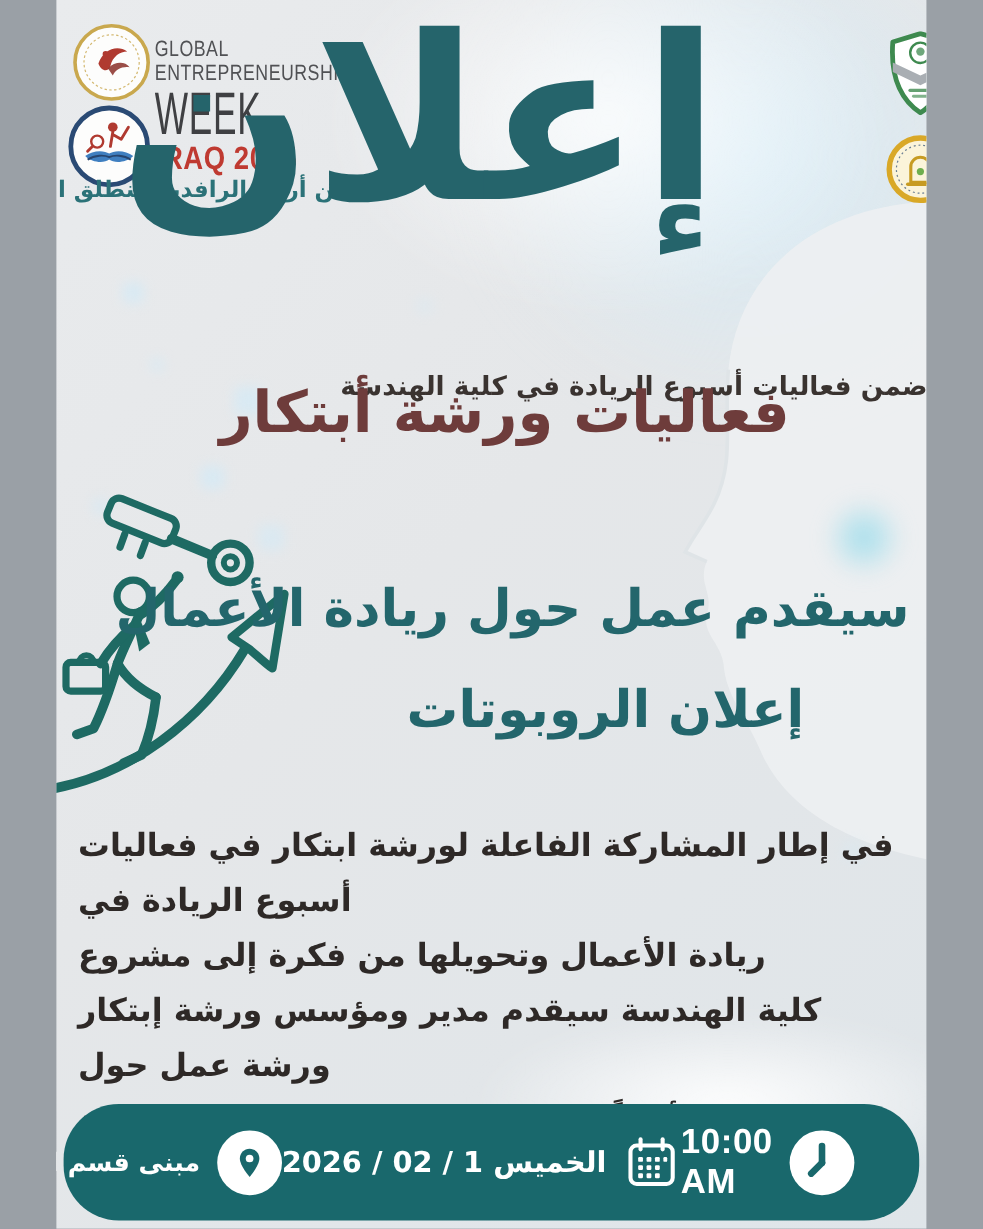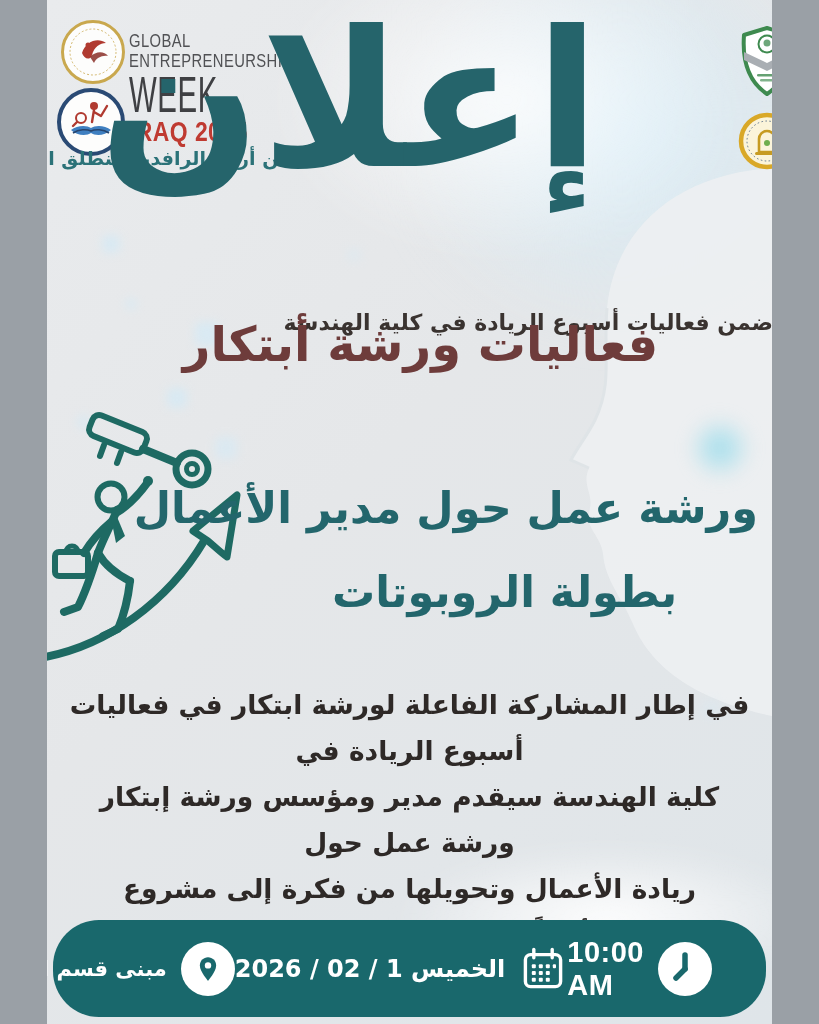--- a/index.html
+++ b/index.html
@@ -37,21 +37,21 @@
   
   .kicker{position:absolute;left:330px;top:274px;width:396px;text-align:center;direction:rtl;
     font-weight:bold;font-size:22px;color:#3a3330;white-space:nowrap;margin-top:36px;}
   .main-title{position:absolute;left:26px;right:4px;top:306px;text-align:center;direction:rtl;
     font-weight:bold;font-size:48px;line-height:1.6;color:#6e3c3b;white-space:nowrap;}
   .illus{position:absolute;left:-6px;top:405px;width:214px;height:260px;}
   .teal-line{position:absolute;left:204px;right:14px;text-align:center;direction:rtl;
     font-weight:bold;font-size:43px;color:#23666c;white-space:nowrap;}
   .teal-line.l1{top:483px;}
   .teal-line.l2{top:567px;}
-  .descr{position:absolute;left:18px;right:18px;top:682px;text-align:center;direction:rtl;
+  .descr{position:absolute;left:18px;right:18px;top:682px;text-align:left;direction:rtl;
     font-weight:bold;font-size:26.5px;line-height:46px;color:#2e2927;}
   
   .footer-bar{position:absolute;left:6px;right:6px;top:920px;height:97px;background:#19686c;border-radius:46px;
     display:flex;direction:rtl;align-items:center;justify-content:space-between;
     padding:0 54px 0 60px;box-sizing:border-box;color:#fff;}
   .f-item{display:flex;align-items:center;gap:14px;}
   .f-circle{width:54px;height:54px;border-radius:50%;background:#fff;display:flex;align-items:center;justify-content:center;flex:0 0 auto;}
   .f-time{font-family:"Liberation Sans","DejaVu Sans",sans-serif;font-weight:bold;font-size:29px;direction:ltr;letter-spacing:.5px;}
   .f-date{font-weight:bold;font-size:24px;white-space:nowrap;}
   .f-loc{font-weight:bold;font-size:21px;white-space:nowrap;}
@@ -151,27 +151,27 @@
       <path d="M89,176 C87,194 83,210 77,224 L62,231" stroke-width="8"></path>
       <path d="M57,148 C51,168 45,186 37,202 L23,207" stroke-width="8"></path>
 
       <rect x="14" y="147" width="33" height="24" rx="4" stroke-width="6"></rect>
       <path d="M25,147 a6,6 0 0 1 12,0" stroke-width="5"></path>
     </g>
     <path d="M74,107 L84,131 L75,138 L70,113 Z" fill="#1e6a63"></path>
     <circle cx="107" cy="76" r="5" fill="#1e6a63"></circle>
   </svg>
 
-  <div class="teal-line l1">ورشة عمل حول مدير الأعمال</div>
-  <div class="teal-line l2">بطولة الروبوتات</div>
+  <div class="teal-line l1">سيقدم عمل حول ريادة الأعمال</div>
+  <div class="teal-line l2">إعلان الروبوتات</div>
 
   <div class="descr">
     <div>في إطار المشاركة الفاعلة لورشة ابتكار في فعاليات أسبوع الريادة في</div>
+    <div>ريادة الأعمال وتحويلها من فكرة إلى مشروع</div>
     <div>كلية الهندسة سيقدم مدير ومؤسس ورشة إبتكار ورشة عمل حول</div>
-    <div>ريادة الأعمال وتحويلها من فكرة إلى مشروع</div>
     <div>وسيتضمن أيضاً إقامة بطولة الروبوتات بين الطلبة والخريجين</div>
   </div>
 
   <div class="footer-bar">
     <div class="f-item">
       <span class="f-circle">
         <svg width="54" height="54" viewBox="0 0 54 54">
           <line x1="27" y1="27" x2="27" y2="13" stroke="#19686c" stroke-width="5.5" stroke-linecap="round"></line>
           <line x1="27" y1="27" x2="18" y2="36" stroke="#19686c" stroke-width="5.5" stroke-linecap="round"></line>
         </svg>

